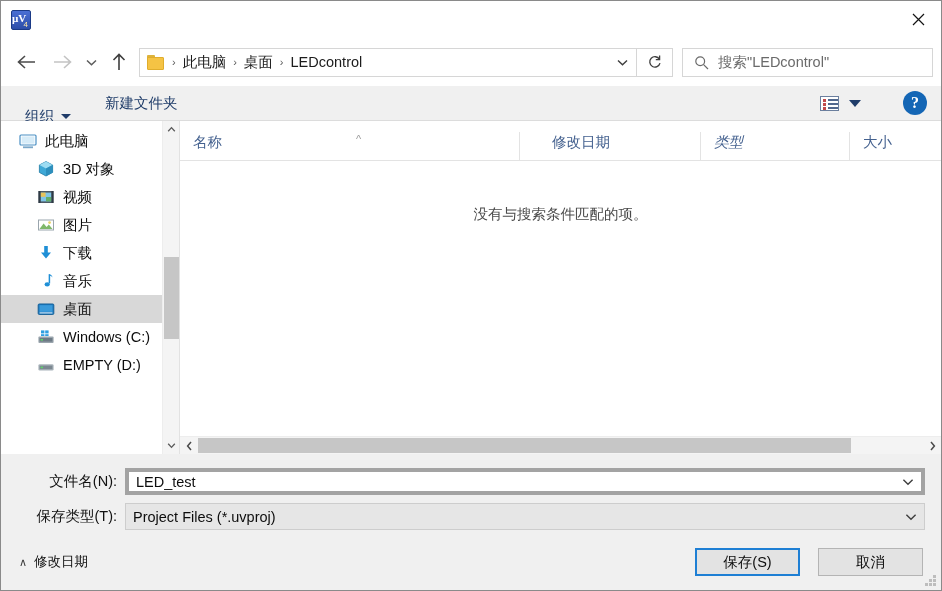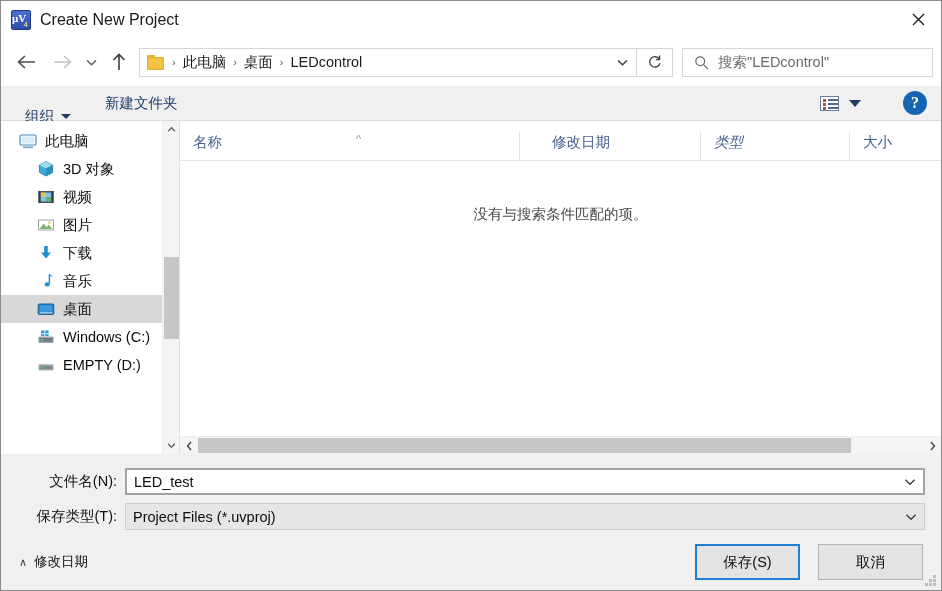--- a/index.html
+++ b/index.html
@@ -388,21 +388,21 @@
     flex: 0 0 auto;
   }
   .combo {
     flex: 1 1 auto;
     height: 27px;
     margin-right: 16px;
     display: flex; align-items: center;
     min-width: 0;
   }
   .combo.focused {
-    border: 2px solid #a3a3a3;
+    border: 4px solid #a3a3a3;
     background: #ffffff;
   }
   .combo.grayed {
     border: 1px solid #cdcdcd;
     background: #e6e6e6;
   }
   .combo-val {
     flex: 1 1 auto;
     font-size: 14.5px;
     color: #0d0d0d;
@@ -428,21 +428,21 @@
     cursor: pointer;
     white-space: nowrap;
   }
   .hf-caret {
     margin-right: 7px;
     font-size: 11px; color: #3a3a3a;
     line-height: 11px;
   }
   .btn-spacer { flex: 1 1 auto; }
   .dlg-btn {
-    width: 105px; height: 36px;
+    width: 105px; height: 28px;
     font-size: 14.5px;
     color: #0d0d0d;
     background: #e3e3e3;
     border: 1px solid #b4b4b4;
     display: flex; align-items: center; justify-content: center;
     cursor: pointer;
     white-space: nowrap;
   }
   .dlg-btn.primary {
     border: 2px solid #1e7fd4;
@@ -463,21 +463,20 @@
 </head>
 <body>
 
 <div id="dialog">
 
   <div class="titlebar">
     <div class="title-icon">
       <span>µV</span>
       <em>4</em>
     </div>
-    <div class="title-text">Create New Project</div>
     <div class="close-btn">
       <svg width="13" height="13" viewBox="0 0 13 13">
         <path d="M1 1 L12 12 M12 1 L1 12" stroke="#141414" stroke-width="1.2" fill="none"></path>
       </svg>
     </div>
   </div>
 
   <div class="navbar">
     <div class="nav-btn back">
       <svg width="21" height="16" viewBox="0 0 21 16">

